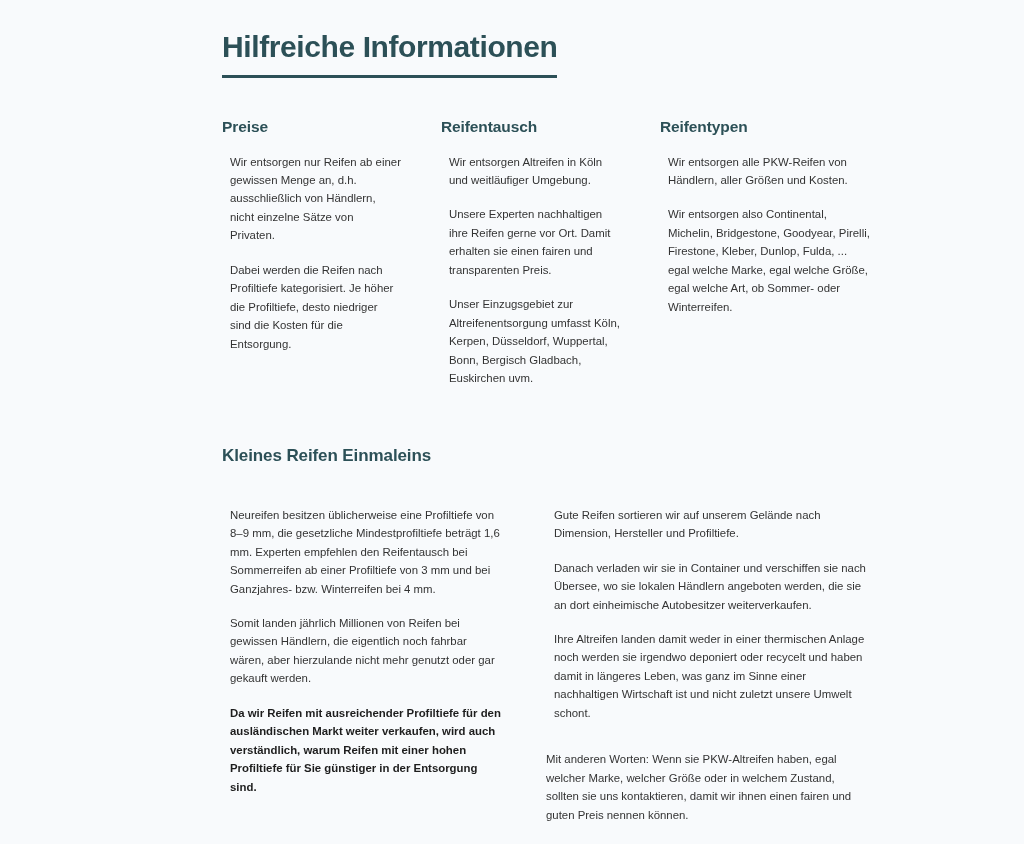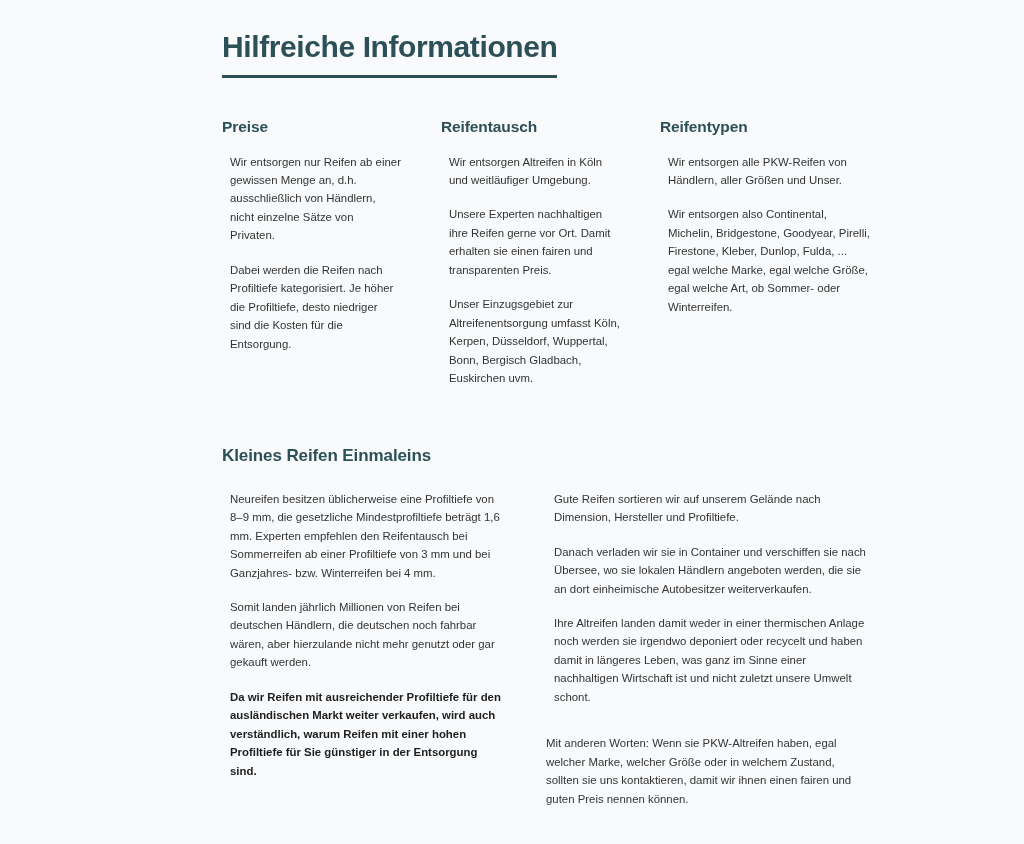--- a/index.html
+++ b/index.html
@@ -72,21 +72,21 @@
     margin: 0 0 16px 8px;
   }
   p.body-text:last-child { margin-bottom: 0; }
 
   
   .block-2 {
     margin-top: 58px;
   }
   h3.section-heading.big {
     font-size: 17px;
-    margin-bottom: 24px;
+    margin-bottom: 40px;
   }
   .cols-2 {
     display: flex;
     gap: 0;
   }
   .col-2 {
     width: 324px;
     box-sizing: border-box;
     padding-right: 42px;
   }
@@ -129,35 +129,35 @@
 
       <div class="col-3">
         <h3 class="section-heading">Reifentausch</h3>
         <p class="body-text">Wir entsorgen Altreifen in Köln und weitläufiger Umgebung.</p>
         <p class="body-text">Unsere Experten nachhaltigen ihre Reifen gerne vor Ort. Damit erhalten sie einen fairen und transparenten Preis.</p>
         <p class="body-text">Unser Einzugsgebiet zur Altreifenentsorgung umfasst Köln, Kerpen, Düsseldorf, Wuppertal, Bonn, Bergisch Gladbach, Euskirchen uvm.</p>
       </div>
 
       <div class="col-3">
         <h3 class="section-heading">Reifentypen</h3>
-        <p class="body-text">Wir entsorgen alle PKW-Reifen von Händlern, aller Größen und Unser.</p>
+        <p class="body-text">Wir entsorgen alle PKW-Reifen von Händlern, aller Größen und Kosten.</p>
         <p class="body-text">Wir entsorgen also Continental, Michelin, Bridgestone, Goodyear, Pirelli, Firestone, Kleber, Dunlop, Fulda, ... egal welche Marke, egal welche Größe, egal welche Art, ob Sommer- oder Winterreifen.</p>
       </div>
 
     </div>
 
     
     <div class="block-2">
       <h3 class="section-heading big">Kleines Reifen Einmaleins</h3>
 
       <div class="cols-2">
 
         <div class="col-2">
           <p class="body-text">Neureifen besitzen üblicherweise eine Profiltiefe von 8–9 mm, die gesetzliche Mindestprofiltiefe beträgt 1,6 mm. Experten empfehlen den Reifentausch bei Sommerreifen ab einer Profiltiefe von 3 mm und bei Ganzjahres- bzw. Winterreifen bei 4 mm.</p>
-          <p class="body-text">Somit landen jährlich Millionen von Reifen bei deutschen Händlern, die deutschen noch fahrbar wären, aber hierzulande nicht mehr genutzt oder gar gekauft werden.</p>
+          <p class="body-text">Somit landen jährlich Millionen von Reifen bei gewissen Händlern, die eigentlich noch fahrbar wären, aber hierzulande nicht mehr genutzt oder gar gekauft werden.</p>
           <p class="body-text bold">Da wir Reifen mit ausreichender Profiltiefe für den ausländischen Markt weiter verkaufen, wird auch verständlich, warum Reifen mit einer hohen Profiltiefe für Sie günstiger in der Entsorgung sind.</p>
 
         </div>
 
         <div class="col-2">
           <p class="body-text">Gute Reifen sortieren wir auf unserem Gelände nach Dimension, Hersteller und  Profiltiefe.</p>
           <p class="body-text">Danach verladen wir sie in Container und verschiffen sie nach Übersee, wo sie lokalen Händlern angeboten werden, die sie an dort einheimische Autobesitzer weiterverkaufen.</p>
           <p class="body-text">Ihre Altreifen landen damit weder in einer thermischen Anlage noch werden sie irgendwo deponiert oder recycelt und haben damit in längeres Leben, was  ganz im Sinne einer nachhaltigen Wirtschaft ist und nicht zuletzt unsere  Umwelt schont.</p>
 
           <div class="callout">

